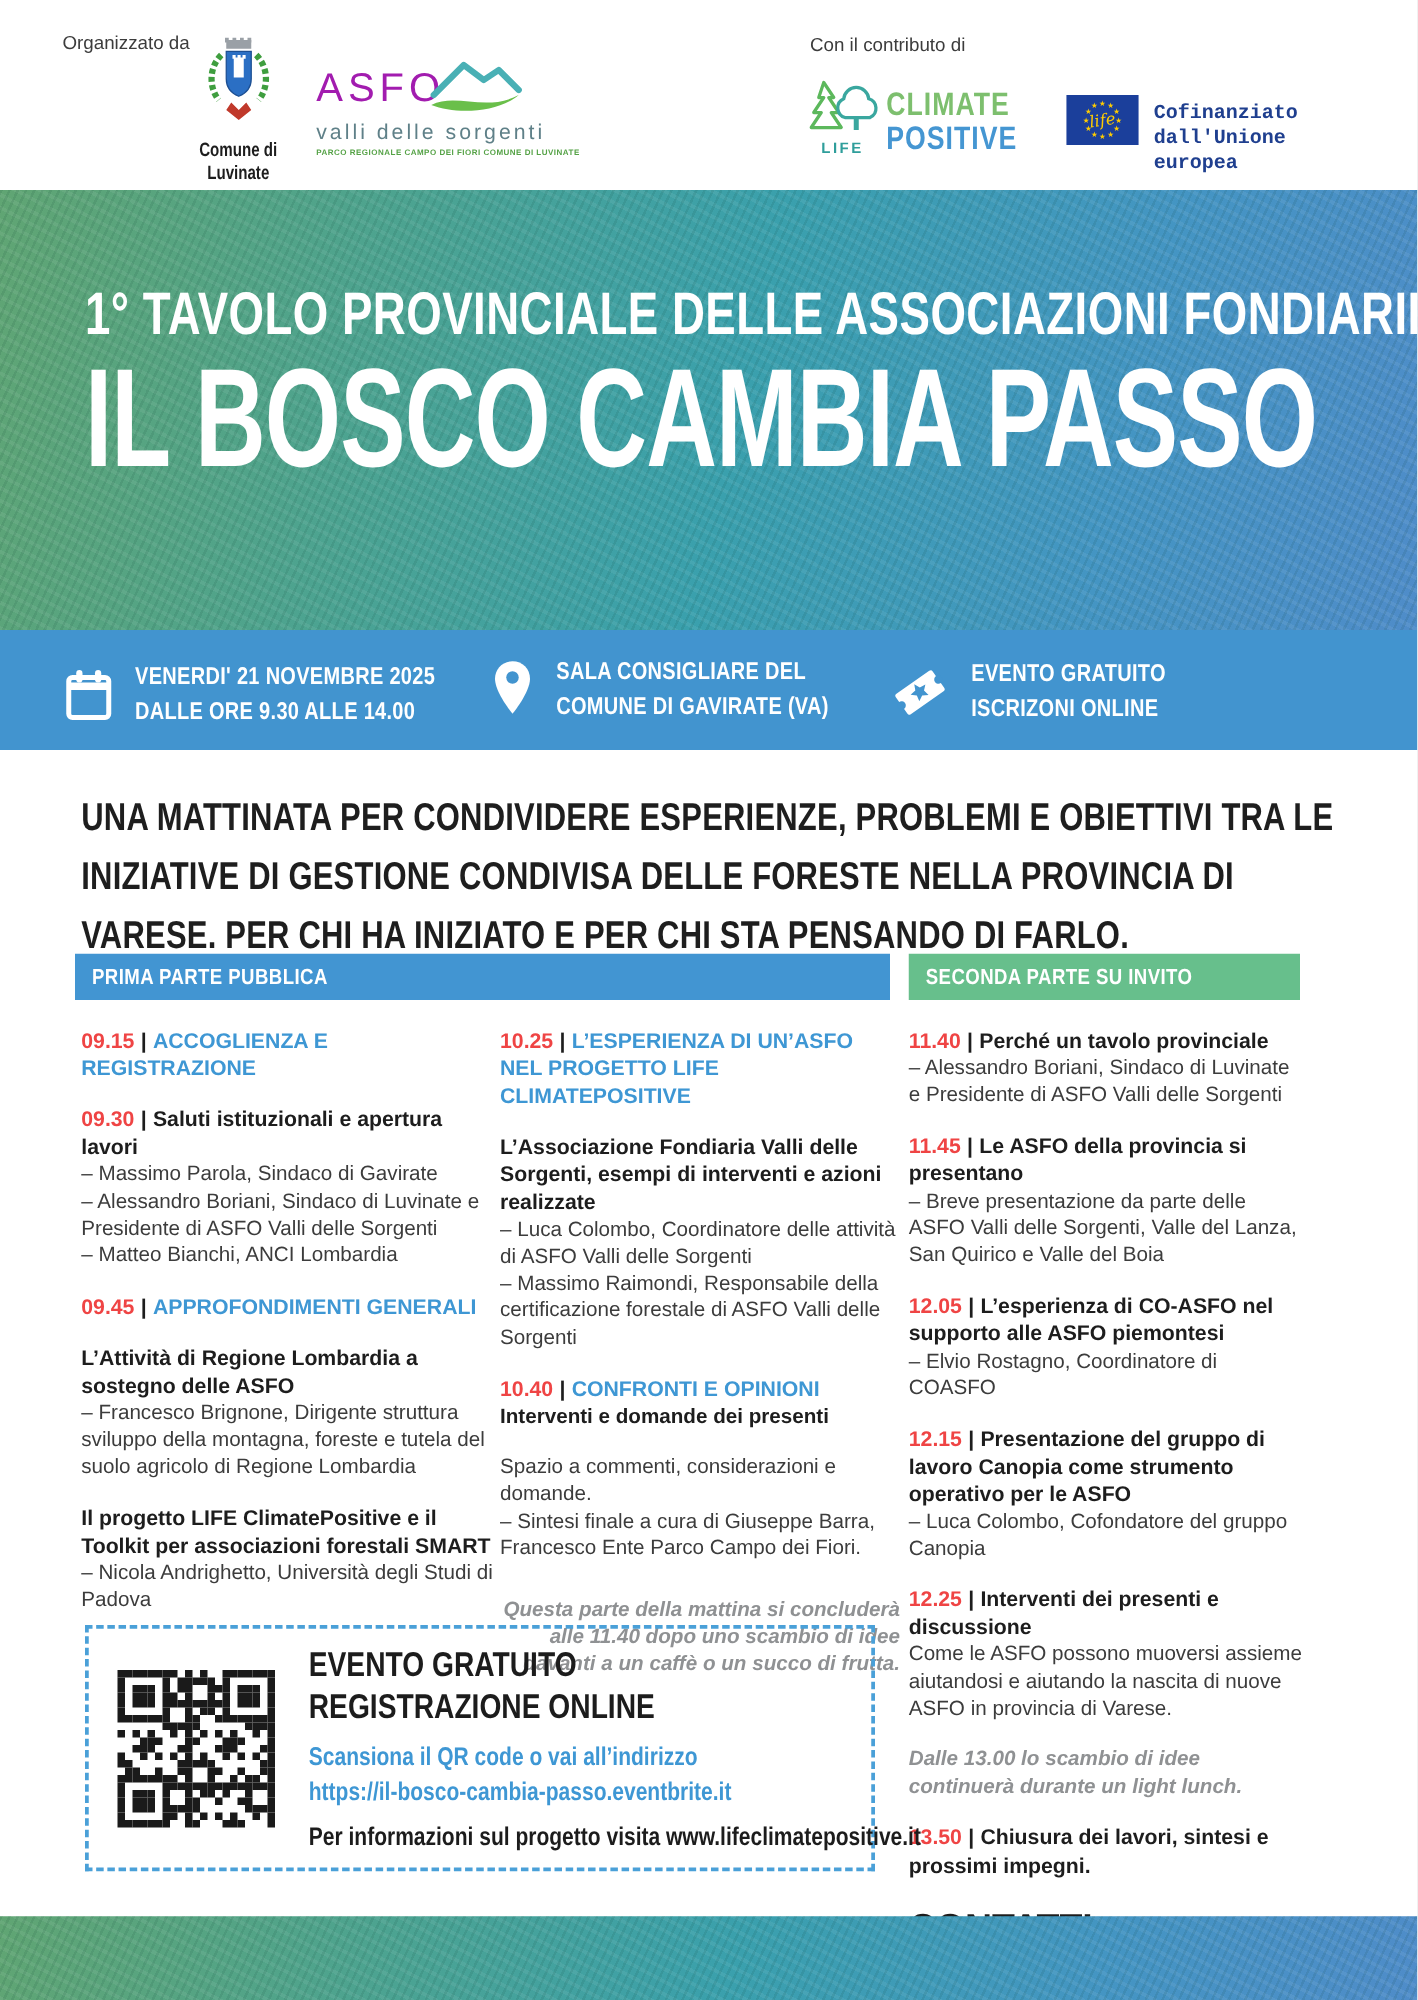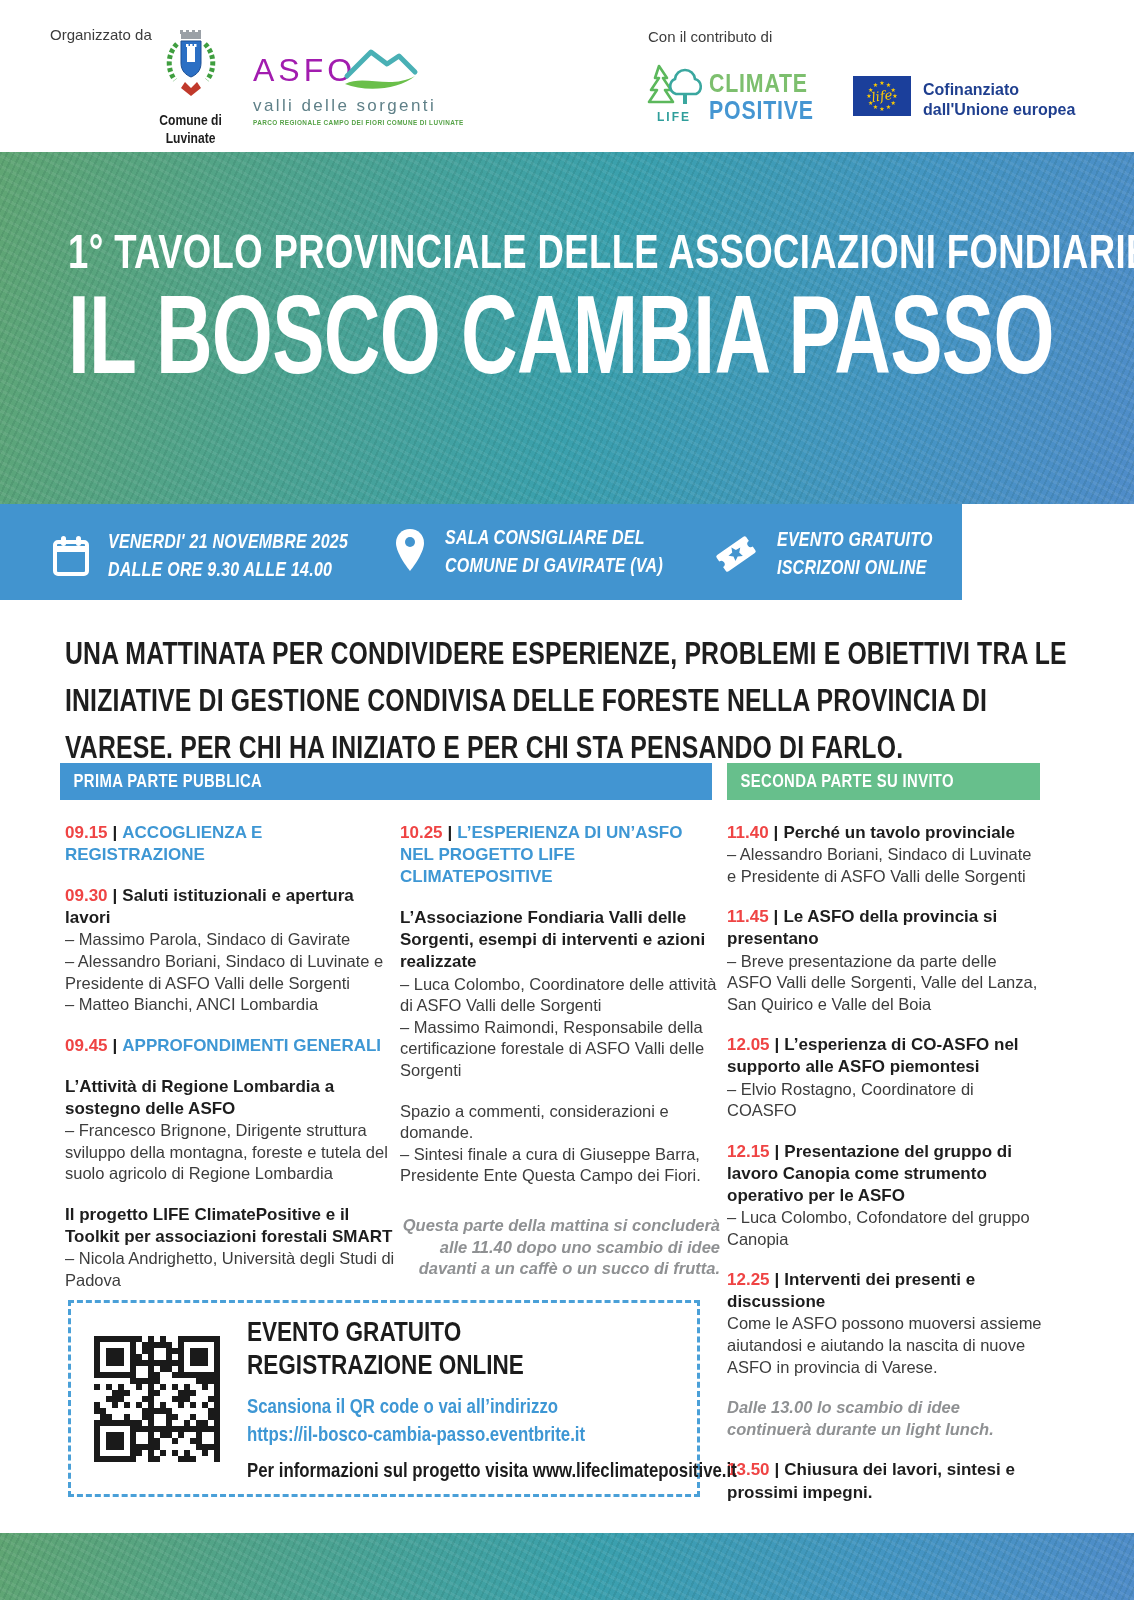--- a/index.html
+++ b/index.html
@@ -22,33 +22,33 @@
   .asfo-word{font-size:32px;letter-spacing:4px;color:#a21caf;font-weight:500;}
   .asfo-mtn{position:absolute;left:88px;top:-6px;}
   .asfo-sub{font-size:17px;letter-spacing:2.4px;color:#5f8088;margin-top:0px;white-space:nowrap;}
   .asfo-tag{font-size:6.4px;font-weight:bold;color:#55a246;letter-spacing:.4px;margin-top:3px;white-space:nowrap;}
   .climate{position:absolute;left:645px;top:62px;display:flex;align-items:flex-start;}
   .cl-text{margin-left:4px;margin-top:8px;line-height:1.02;}
   .cl-climate{font-size:26px;font-weight:bold;color:#7dbf6e;letter-spacing:1px;}
   .cl-positive{font-size:26px;font-weight:bold;color:#4596d2;letter-spacing:1px;}
   .cl-life{font-size:12px;font-weight:bold;color:#2f9e9b;letter-spacing:2px;margin-top:-2px;text-align:center;width:58px;}
   .eu{position:absolute;left:853px;top:76px;display:flex;align-items:flex-start;}
-  .eu-text{margin-left:12px;font-size:16px;font-weight:bold;color:#1f3f8f;line-height:1.25;width:160px;margin-top:4px;}
+  .eu-text{margin-left:12px;font-size:16px;font-weight:bold;color:#1f3f8f;line-height:1.25;width:160px;margin-top:4px;font-family:Liberation Mono, monospace;}
 
   
   .hero{position:absolute;left:0;top:152px;width:1134px;height:352px;
         background:linear-gradient(103deg,#60a573 0%,#4aa394 30%,#3aa0ad 52%,#4495c3 78%,#4f8cc9 100%);}
   .tex::before{content:"";position:absolute;inset:0;pointer-events:none;
         background:repeating-linear-gradient(115deg,rgba(8,58,44,.10) 0 2px,transparent 2px 6px),
                    repeating-linear-gradient(28deg,rgba(255,255,255,.06) 0 3px,transparent 3px 9px);}
   .hero-sub{position:absolute;left:68px;top:72px;color:#fff;font-size:48px;font-weight:600;letter-spacing:.5px;white-space:nowrap;z-index:2;}
   .hero-title{position:absolute;left:68px;top:118px;color:#fff;font-size:112px;font-weight:bold;letter-spacing:-1px;white-space:nowrap;z-index:2;}
 
   
-  .infobar{position:absolute;left:0;top:504px;width:962px;height:96px;background:#4294cf;font-style:italic;}
+  .infobar{position:absolute;left:0;top:504px;width:1134px;height:96px;background:#4294cf;}
   .ib-item{position:absolute;display:flex;align-items:center;}
   .ib-text{margin-left:18px;color:#fff;font-weight:bold;font-size:19.5px;line-height:1.42;letter-spacing:.3px;}
   .ib-line{white-space:nowrap;}
 
   
   .intro{position:absolute;left:65px;top:630px;width:1010px;}
   .intro-text{font-size:31px;font-weight:bold;color:#1e1e1e;line-height:1.52;letter-spacing:.2px;}
 
   
   .bar{position:absolute;top:763px;height:37px;overflow:visible;}
@@ -243,22 +243,26 @@
   <div class="pcol" style="left:400px;width:320px;">
     <div class="pitem">
       <div class="ptitle"><span class="time">10.25</span><span class="sep">|</span><span class="tblue">L’ESPERIENZA DI UN’ASFO NEL PROGETTO LIFE CLIMATEPOSITIVE</span></div>
     </div>
     <div class="pitem">
       <div class="ptitle"><span class="tbold">L’Associazione Fondiaria Valli delle Sorgenti, esempi di interventi e azioni realizzate</span></div>
       <div class="pline">– Luca Colombo, Coordinatore delle attività di ASFO Valli delle Sorgenti</div>
       <div class="pline">– Massimo Raimondi, Responsabile della certificazione forestale di ASFO Valli delle Sorgenti</div>
     </div>
     <div class="pitem">
+      <div class="ptitle"><span class="time">10.40</span><span class="sep">|</span><span class="tblue">CONFRONTI E OPINIONI</span></div>
+      <div class="psub">Interventi e domande dei presenti</div>
+    </div>
+    <div class="pitem">
       <div class="pline">Spazio a commenti, considerazioni e domande.</div>
-      <div class="pline">– Sintesi finale a cura di Giuseppe Barra, Presidente Ente Questa Campo dei Fiori.</div>
+      <div class="pline">– Sintesi finale a cura di Giuseppe Barra, Francesco Ente Parco Campo dei Fiori.</div>
     </div>
     <div class="pitem note" style="margin-top:28px;text-align:right;">Questa parte della mattina si concluderà alle 11.40 dopo uno scambio di idee davanti a un caffè o un succo di frutta.</div>
   </div>
 
   <div class="pcol" style="left:727px;width:315px;">
     <div class="pitem">
       <div class="ptitle"><span class="time">11.40</span><span class="sep">|</span><span class="tbold">Perché un tavolo provinciale</span></div>
       <div class="pline">– Alessandro Boriani, Sindaco di Luvinate e Presidente di ASFO Valli delle Sorgenti</div>
     </div>
     <div class="pitem">

